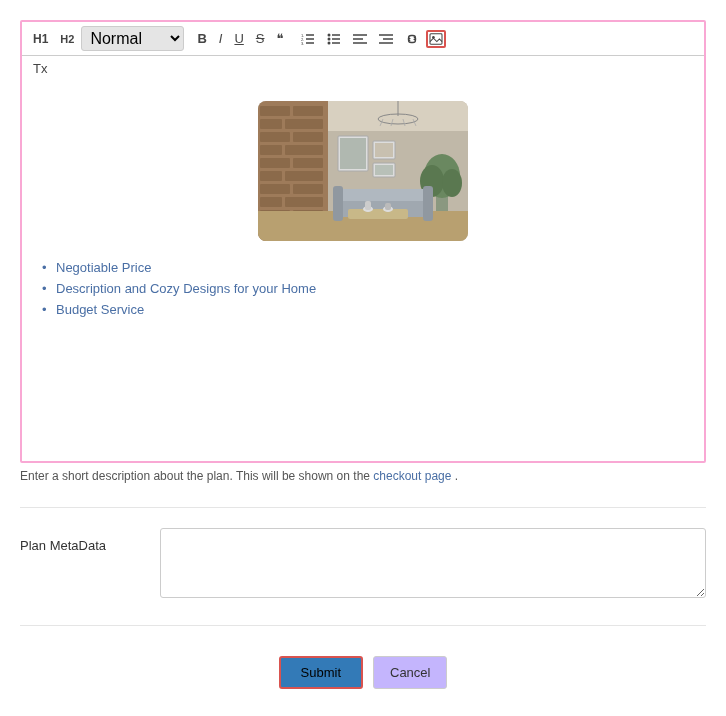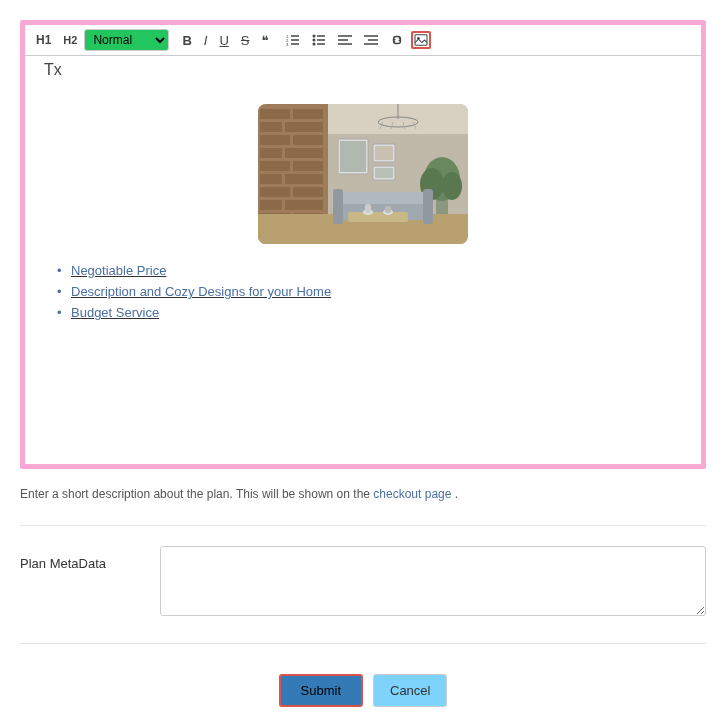--- a/index.html
+++ b/index.html
@@ -22,21 +22,21 @@
       min-width: 120px;
       font-size: 13px;
       color: #333;
       padding-top: 10px;
       font-weight: 500;
     }
     .form-field {
       flex: 1;
     }
     .editor-wrapper {
-      border: 5px solid #f9a8d4;
+      border: 2px solid #f9a8d4;
       border-radius: 2px;
     }
     .editor-toolbar {
       display: flex;
       align-items: center;
       flex-wrap: wrap;
       padding: 4px 6px;
       border-bottom: 1px solid #ccc;
       gap: 2px;
       background: #fff;
@@ -52,60 +52,59 @@
       display: inline-flex;
       align-items: center;
       justify-content: center;
     }
     .toolbar-h1 { font-weight: bold; font-size: 12px; }
     .toolbar-h2 { font-weight: bold; font-size: 11px; }
     .toolbar-select {
       border: 1px solid #ccc;
       border-radius: 3px;
       padding: 2px 4px;
-      font-size: 12px;
+      font-size: 16px;
       cursor: pointer;
-      background: #22c55e;
+      background: #e5e5e5;
     }
     .toolbar-icon-img {
       border: 2px solid #d9534f;
       padding: 1px;
     }
     .editor-body {
       padding: 20px;
       min-height: 380px;
       background: #fff;
     }
     .editor-image-container {
       text-align: center;
       margin-bottom: 16px;
     }
     .bullet-list {
       list-style: none;
       padding-left: 0;
-      margin: 12px;
-      text-decoration: underline;
+      margin: 0;
     }
     .bullet-list li {
       font-size: 13px;
       color: #4a6fa5;
       margin-bottom: 6px;
       padding-left: 14px;
       position: relative;
     }
     .bullet-list li::before {
       content: '•';
       position: absolute;
       left: 0;
       color: #4a6fa5;
     }
     .help-text {
       font-size: 12px;
       color: #555;
-      margin-top: 18px;
+      margin-top: 6px;
     }
     .help-text span.highlight {
       color: #4a6fa5;
     }
     .divider {
       border: none;
       border-top: 1px solid #e5e5e5;
       margin: 10px 0 20px 0;
     }
     .metadata-input {
@@ -130,21 +129,21 @@
       background: #337ab7;
       color: #000000;
       border: 2px solid #d9534f;
       border-radius: 3px;
       padding: 7px 20px;
       font-size: 13px;
       cursor: pointer;
       font-weight: 500;
     }
     .btn-cancel {
-      background: #7dd3fc;
+      background: #c4b5fd;
       color: #333;
       border: 1px solid #ccc;
       border-radius: 3px;
       padding: 7px 16px;
       font-size: 13px;
       cursor: pointer;
     }
     .toolbar-row2 {
       display: flex;
       align-items: center;
@@ -222,21 +221,21 @@
         <button class="toolbar-btn toolbar-icon-img">
           <svg width="14" height="12" viewBox="0 0 16 14">
             <rect x="1" y="1" width="14" height="12" rx="1" stroke="#444" fill="none" stroke-width="1.2"></rect>
             <circle cx="5" cy="5" r="1.5" fill="#444"></circle>
             <path d="M1 10 L5 6 L9 10 L12 7 L15 10" stroke="#444" fill="none" stroke-width="1.2"></path>
           </svg>
         </button>
       </div>
 
       <div class="toolbar-row2">
-        <button class="toolbar-btn" style="font-size:16px; position:relative;margin-left:8px;">
+        <button class="toolbar-btn" style="font-size:13px; position:relative;">
           <span>Tx</span>
         </button>
       </div>
 
       <div class="editor-body">
         <div class="editor-image-container">
           
           <svg width="210" height="140" viewBox="0 0 210 140" style="border-radius:8px;">
 
             <rect width="210" height="140" fill="#c0b8a8"></rect>

